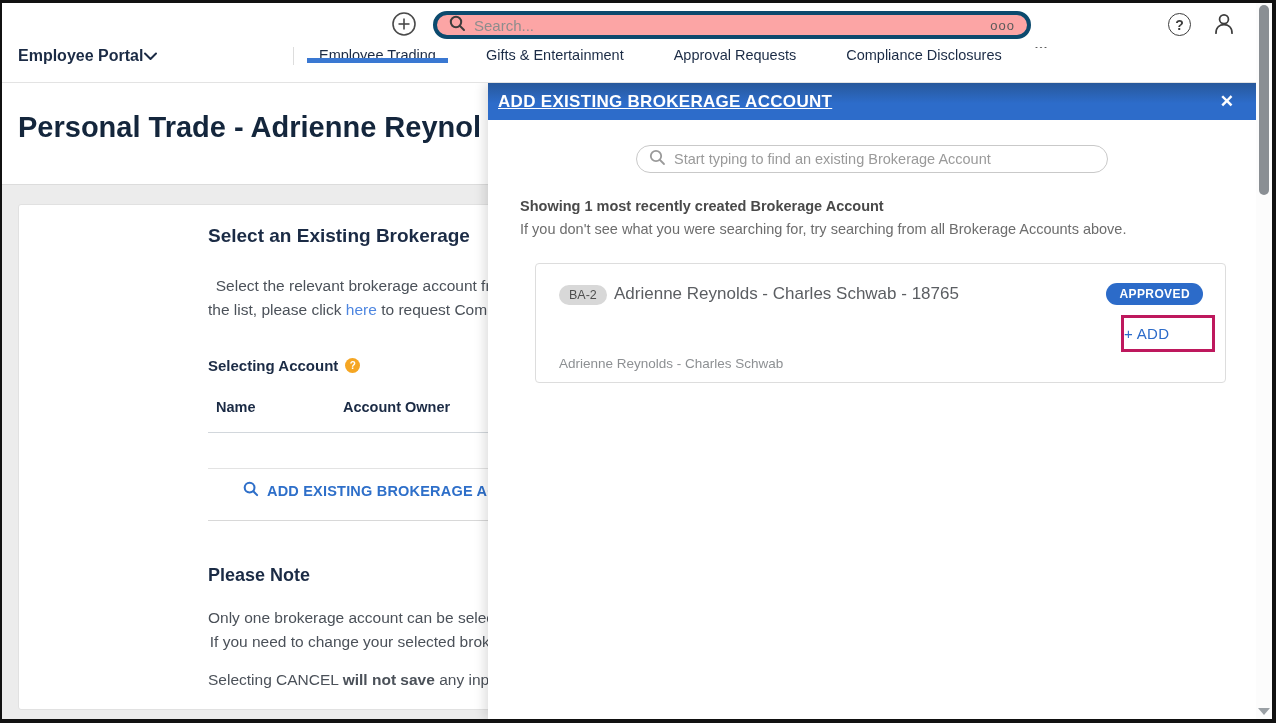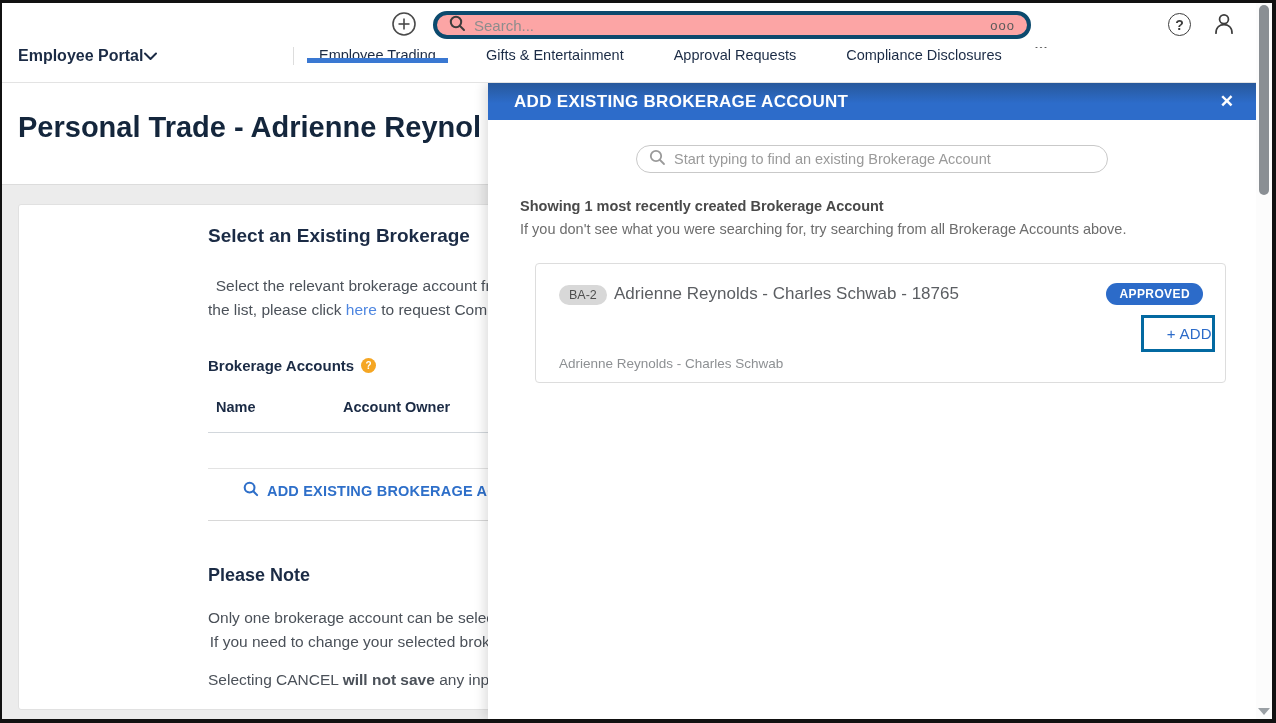--- a/index.html
+++ b/index.html
@@ -49,32 +49,32 @@
   .hline { position:absolute; left:0; width:900px; border-top:1px solid #d2d7dc; }
   .l1 { top:227px; } .l2 { top:263px; border-color:#e3e3e3; } .l3 { top:315px; border-color:#d8d8d8; }
   .addlink { top:276px; left:35px; display:flex; align-items:center; gap:8px; font-size:14.5px; font-weight:bold; color:#2e6fc9; cursor:pointer; letter-spacing:.2px; }
   .note-heading { top:360px; font-size:18px; font-weight:bold; color:#1b2b45; }
   .note-body { top:401px; }
   .note-line3 { top:463px; }
 
   
   .modal { position:absolute; left:486px; top:0; right:16px; bottom:0; background:#fff; z-index:5; box-shadow:-4px 0 10px rgba(0,0,0,.12); }
   .modal-header { height:37px; background:linear-gradient(180deg,#27589b 0%,#2d6cca 55%); display:flex; align-items:center; }
-  .modal-title { color:#fff; font-size:17px; font-weight:bold; letter-spacing:.3px; padding-left:26px; white-space:nowrap; }
+  .modal-title { color:#fff; font-size:17px; font-weight:bold; letter-spacing:.3px; padding-left:10px; white-space:nowrap;text-decoration:underline; }
   .modal-close { margin-left:auto; margin-right:22px; background:none; border:none; color:#fff; font-size:17px; font-weight:bold; cursor:pointer; line-height:1; }
   .modal-search { position:absolute; top:62px; left:50%; transform:translateX(-50%); width:472px; height:28px; border:1px solid #c9c9c9; border-radius:15px; display:flex; align-items:center; padding:8px 12px; color:#9a9a9a; }
   .modal-search input { flex:1; border:none; outline:none; margin-left:8px; font-size:14.5px; color:#555; font-family:"Liberation Sans", sans-serif; background:transparent; }
   .modal-search input::placeholder { color:#9a9a9a; }
   .showing-line { position:absolute; top:115px; left:32px; font-size:14.5px; font-weight:bold; color:#4a4a4a; white-space:nowrap; }
   .hint-line { position:absolute; top:138px; left:32px; font-size:14.5px; color:#6d6d6d; white-space:nowrap; }
   .result-card { position:absolute; top:180px; left:32px; right:30px; height:120px; border:1px solid #ddd; border-radius:4px; background:#fff;margin-left:15px; }
   .ba-badge { position:absolute; left:23px; top:21px; background:#d8d8d8; color:#4f4f4f; font-size:12.5px; padding:3px 10px; border-radius:11px; }
   .result-title { position:absolute; left:78px; top:20px; font-size:17px; color:#5b5e62; white-space:nowrap; }
   .status-badge { position:absolute; right:22px; top:19px; background:#2c6bc9; color:#fff; font-size:12px; font-weight:bold; letter-spacing:.4px; padding:4px 13px; border-radius:12px; }
-  .add-highlight { position:absolute; right:10px; top:51px; width:74px; height:37px; border:3px solid #0369a1; display:flex; align-items:center; justify-content:flex-end; }
+  .add-highlight { position:absolute; right:10px; top:51px; width:94px; height:37px; border:3px solid #be185d; display:flex; align-items:center; justify-content:flex-start; }
   .add-btn { background:none; border:none; color:#2c6bc9; font-size:15px; cursor:pointer; font-family:"Liberation Sans", sans-serif; letter-spacing:.3px; }
   .result-subtitle { position:absolute; left:23px; top:92px; font-size:13.5px; color:#8d9093; white-space:nowrap; }
 
   
   .scrollbar { position:absolute; right:0; top:0; width:16px; height:100%; background:#fcfcfc; z-index:9; }
   .scroll-thumb { position:absolute; left:3px; top:2px; width:10px; height:190px; background:#8a8f94; border-radius:5px; cursor:pointer; }
   .scroll-arrow-down { position:absolute; left:2px; bottom:4px; width:0; height:0; border-left:6px solid transparent; border-right:6px solid transparent; border-top:7px solid #9aa0a5; cursor:pointer; }
 </style>
 </head>
 <body>
@@ -148,21 +148,21 @@
     </div>
 
     <div class="contentcard">
       <div class="col">
         <div class="abs sec-heading">Select an Existing Brokerage</div>
         <div class="abs sec-body body-text">
           <div>Select the relevant brokerage account fro</div>
           <div><span>the list, please click </span><a class="textlink">here</a><span> to request Compl</span></div>
         </div>
         <div class="abs field-label-row">
-          <span class="field-label">Brokerage Accounts</span>
+          <span class="field-label">Selecting Account</span>
           <span class="help-badge">?</span>
         </div>
         <div class="abs thead-name">Name</div>
         <div class="abs thead-owner">Account Owner</div>
         <div class="hline l1"></div>
         <div class="hline l2"></div>
         <div class="abs addlink">
           <span>
             <svg width="16" height="16" viewBox="0 0 17 17">
                 <circle cx="7" cy="7" r="5.2" fill="none" stroke="#2e6fc9" stroke-width="2.2"></circle>

